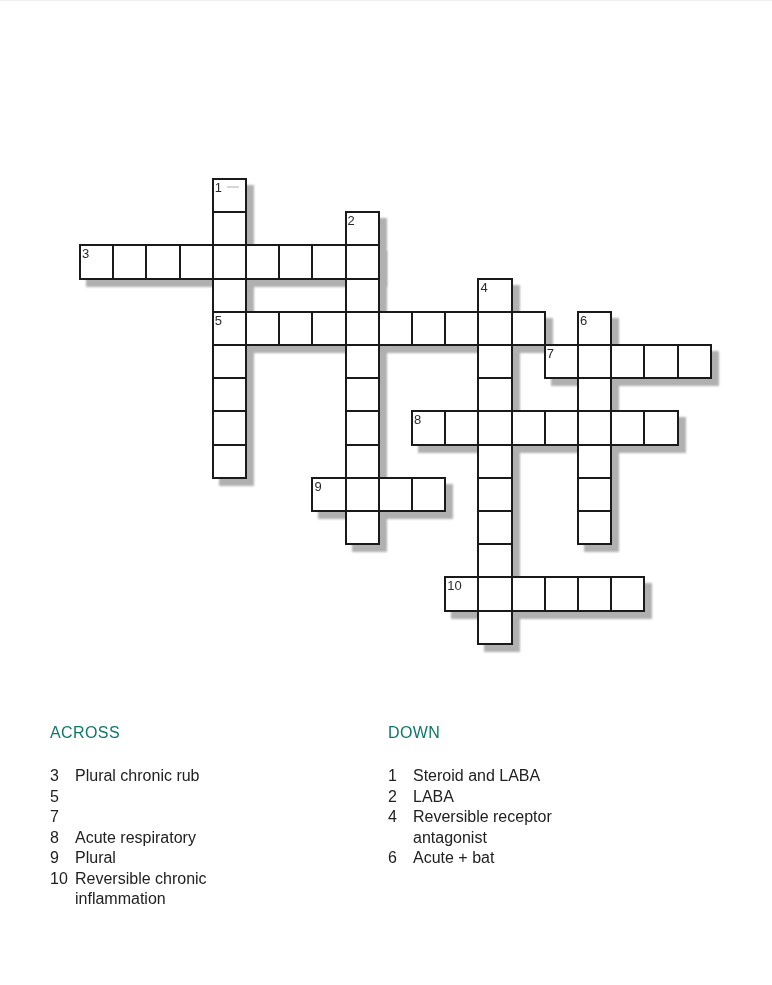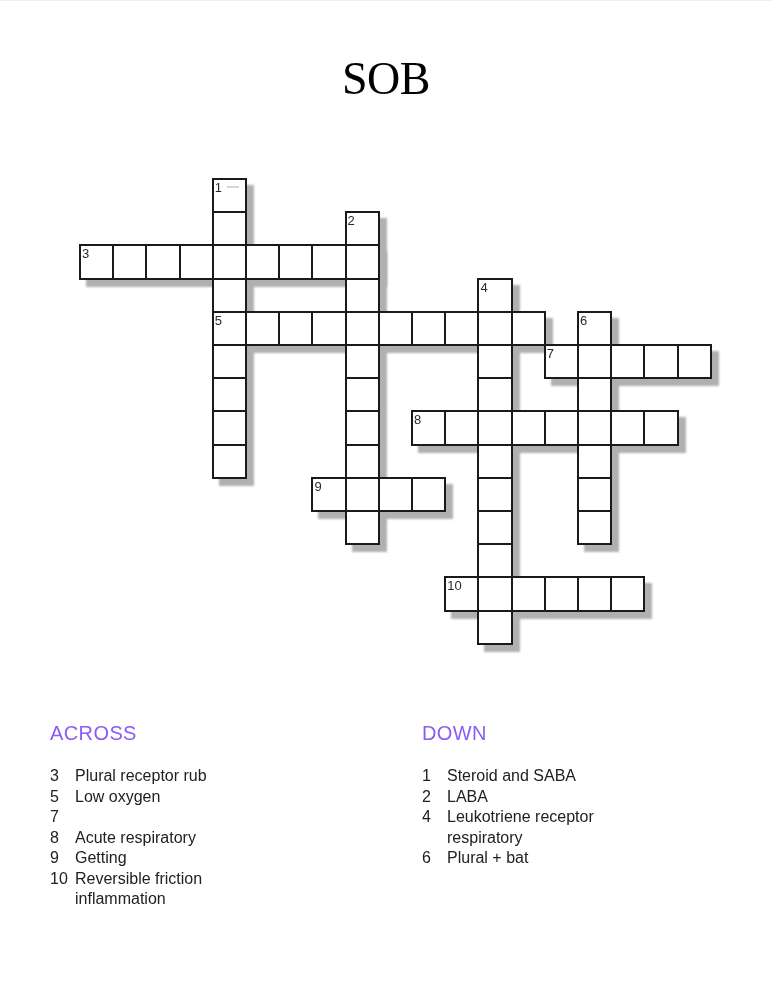--- a/index.html
+++ b/index.html
@@ -22,32 +22,31 @@
     border:2px solid #1a1a1a;
   }
   .cellnum {
     position:absolute; z-index:30; font-size:13px; line-height:13px;
     font-weight:300; color:#2a2a2a;
   }
   .faint-dash { position:absolute; z-index:30; width:12px; height:2px; background:#d6d6d6; }
   
   .clues-col { position:absolute; top:723px; color:#212121; }
   .clues-col.across { left:50px;  width:215px; }
-  .clues-col.down   { left:422px; width:215px; }
-  .clues-header { font-size:20px; line-height:18px; letter-spacing:0.4px; color:#8b5cf6; }
+  .clues-col.down   { left:388px; width:215px; }
+  .clues-header { font-size:16px; line-height:18px; letter-spacing:0.4px; color:#0f766e; }
   .clue-list { margin-top:24px; }
   .clue-row { display:flex; align-items:flex-start; }
   .clue-num { flex:0 0 25px; font-size:16px; line-height:20.5px; }
   .clue-txt { width:182px; font-size:16px; line-height:20.5px; }
 </style>
 </head>
 <body>
 
 <div class="page">
-  <div class="title">SOB</div>
 
   <div id="grid">
       <div class="shadow" style="left: 218.8px; top: 184px; width: 35.2px; height: 300.8px;"></div>
       <div class="block" style="left: 211.8px; top: 177px; width: 35.2px; height: 300.8px;">
         <div class="cell" style="left: 0px; top: 0px; width: 35.2px; height: 35.2px;"></div>
         <div class="cell" style="left: 0px; top: 33.2px; width: 35.2px; height: 35.2px;"></div>
         <div class="cell" style="left: 0px; top: 66.4px; width: 35.2px; height: 35.2px;"></div>
         <div class="cell" style="left: 0px; top: 99.6px; width: 35.2px; height: 35.2px;"></div>
         <div class="cell" style="left: 0px; top: 132.8px; width: 35.2px; height: 35.2px;"></div>
         <div class="cell" style="left: 0px; top: 166px; width: 35.2px; height: 35.2px;"></div>
@@ -163,59 +162,58 @@
       </div>
       <div class="cellnum" style="left: 447.2px; top: 578.4px;">10</div>
       <div class="faint-dash" style="left: 227px; top: 185px;"></div>
     </div>
 
   <div class="clues-col across">
     <div class="clues-header">ACROSS</div>
     <div class="clue-list" id="across-list">
         <div class="clue-row">
           <div class="clue-num">3</div>
-          <div class="clue-txt">Plural receptor rub</div>
+          <div class="clue-txt">Plural chronic rub</div>
         </div>
         <div class="clue-row">
           <div class="clue-num">5</div>
-          <div class="clue-txt">Low oxygen</div>
         </div>
         <div class="clue-row">
           <div class="clue-num">7</div>
         </div>
         <div class="clue-row">
           <div class="clue-num">8</div>
           <div class="clue-txt">Acute respiratory</div>
         </div>
         <div class="clue-row">
           <div class="clue-num">9</div>
-          <div class="clue-txt">Getting</div>
+          <div class="clue-txt">Plural</div>
         </div>
         <div class="clue-row">
           <div class="clue-num">10</div>
-          <div class="clue-txt">Reversible friction inflammation</div>
+          <div class="clue-txt">Reversible chronic inflammation</div>
         </div>
       </div>
   </div>
 
   <div class="clues-col down">
     <div class="clues-header">DOWN</div>
     <div class="clue-list" id="down-list">
         <div class="clue-row">
           <div class="clue-num">1</div>
-          <div class="clue-txt">Steroid and SABA</div>
+          <div class="clue-txt">Steroid and LABA</div>
         </div>
         <div class="clue-row">
           <div class="clue-num">2</div>
           <div class="clue-txt">LABA</div>
         </div>
         <div class="clue-row">
           <div class="clue-num">4</div>
-          <div class="clue-txt">Leukotriene receptor respiratory</div>
+          <div class="clue-txt">Reversible receptor antagonist</div>
         </div>
         <div class="clue-row">
           <div class="clue-num">6</div>
-          <div class="clue-txt">Plural + bat</div>
+          <div class="clue-txt">Acute + bat</div>
         </div>
       </div>
   </div>
 
 </div>
 
 </body></html>

